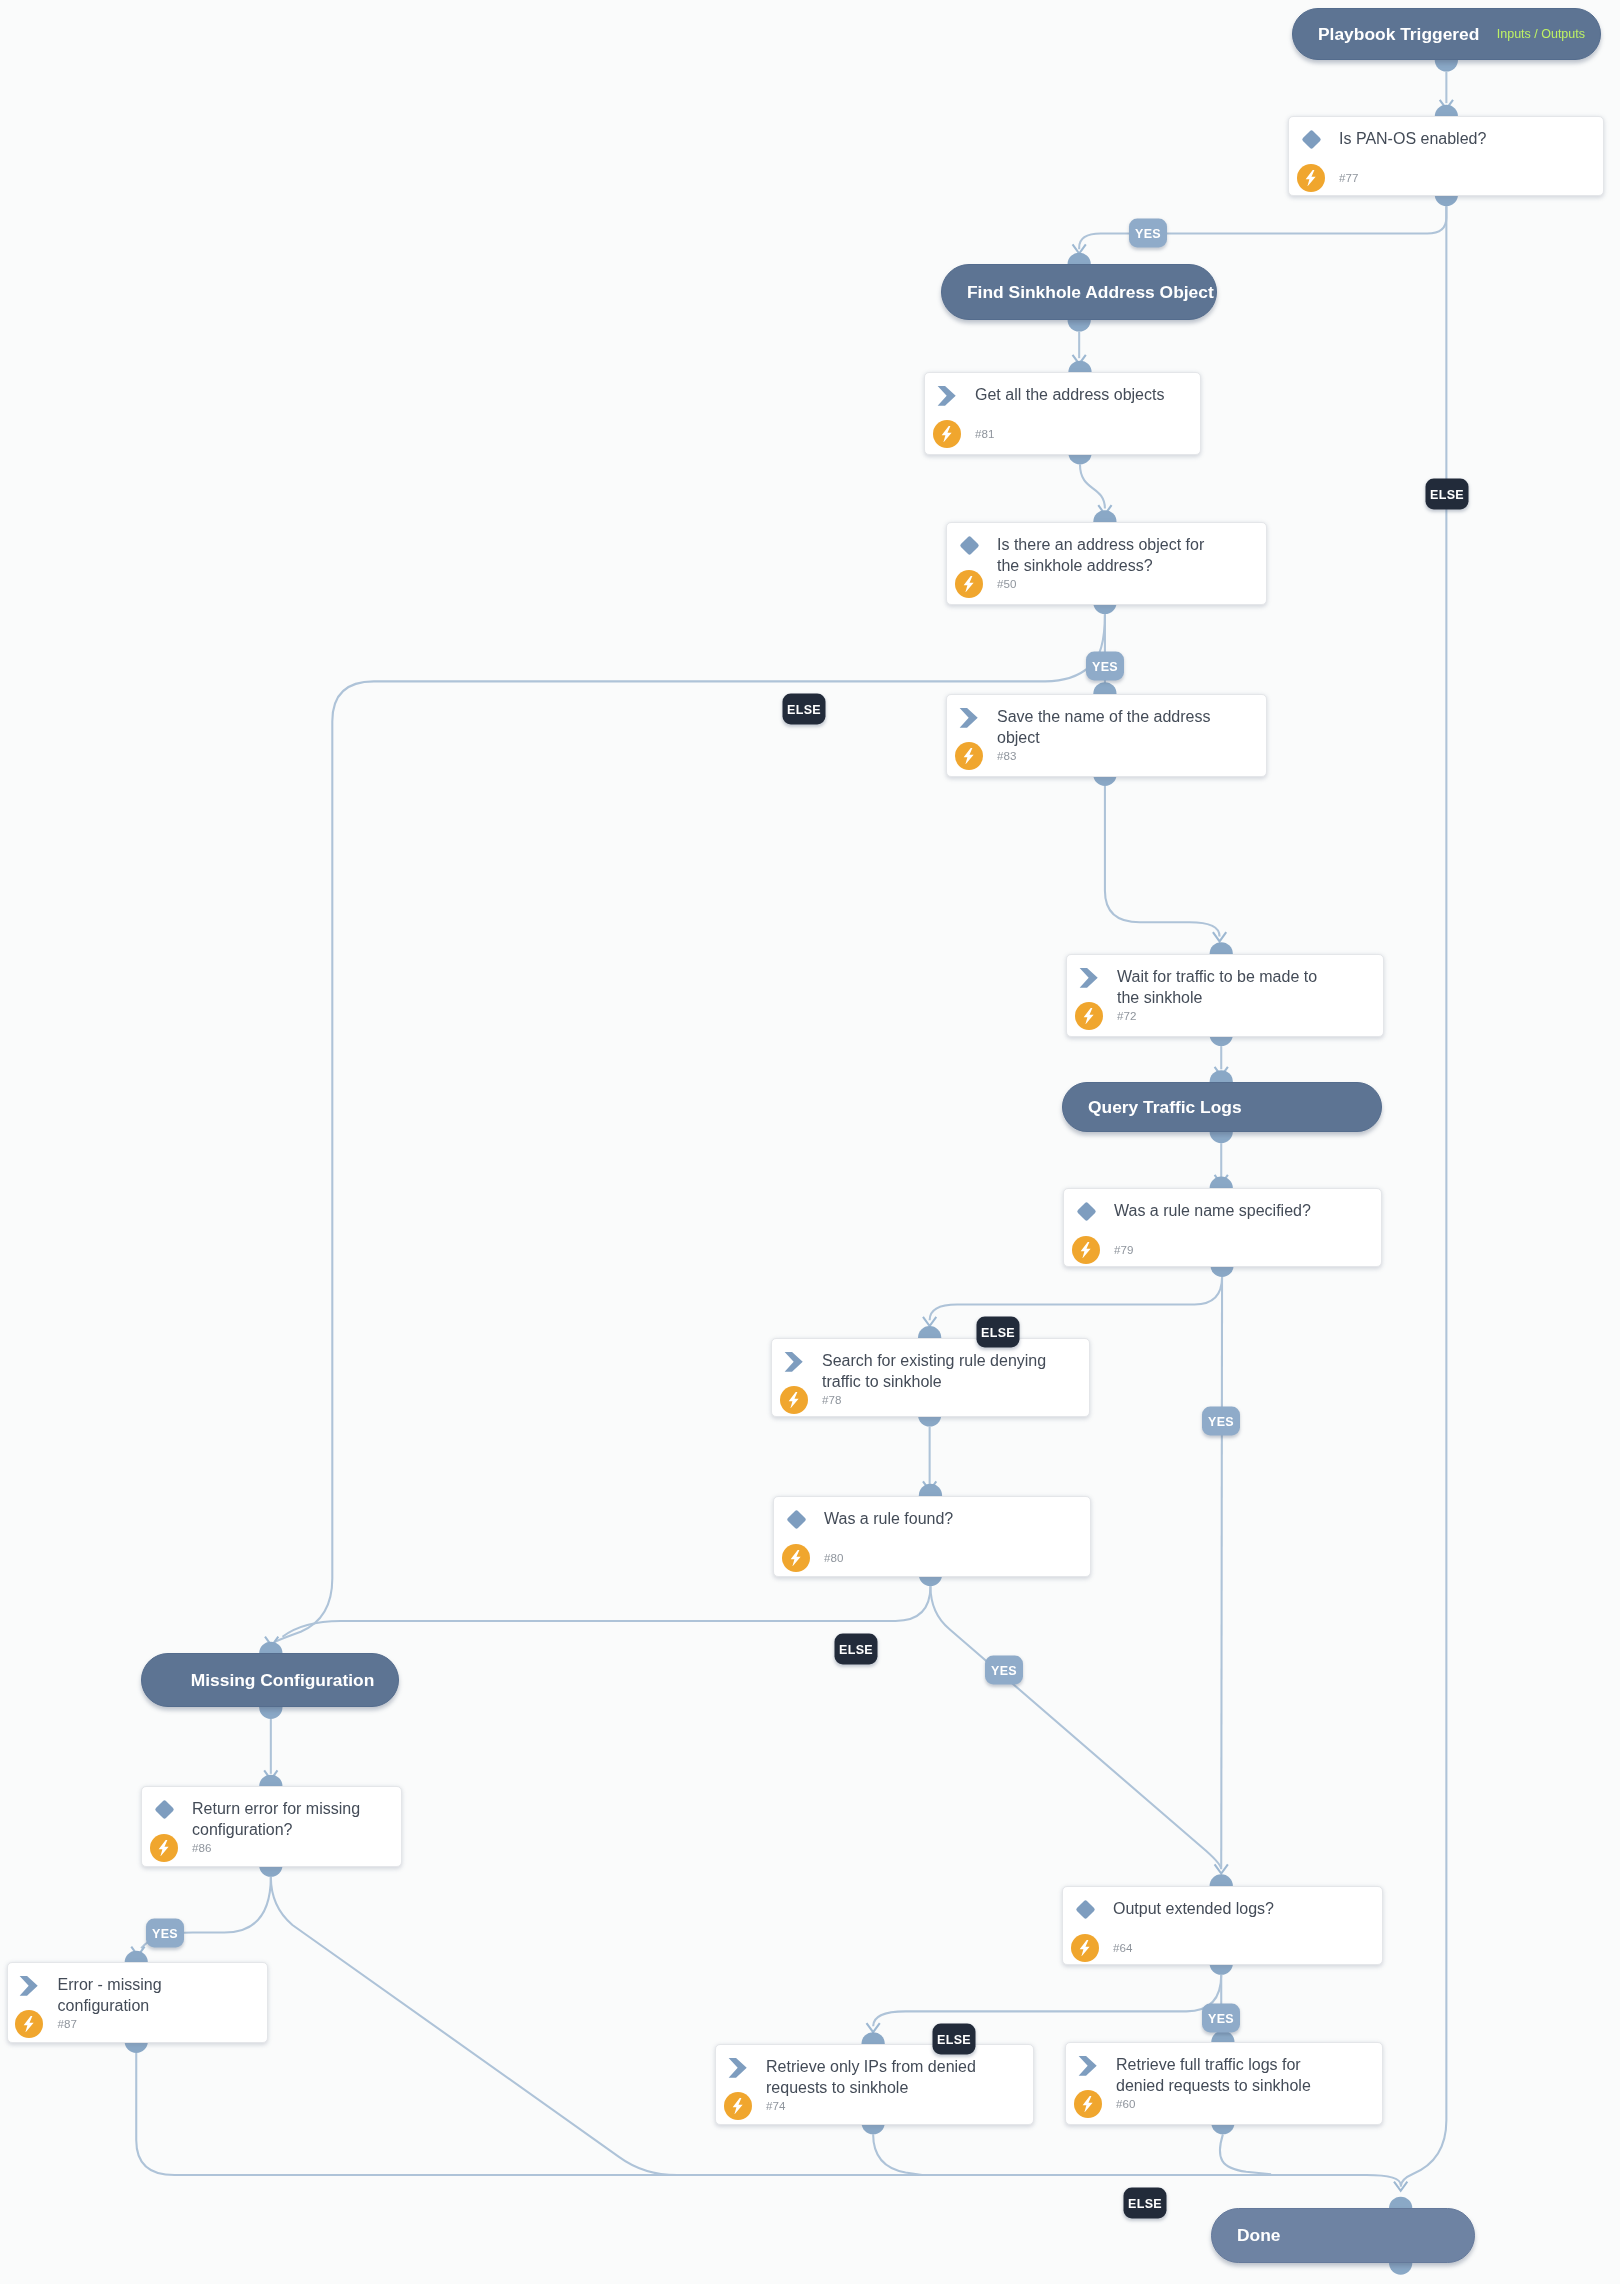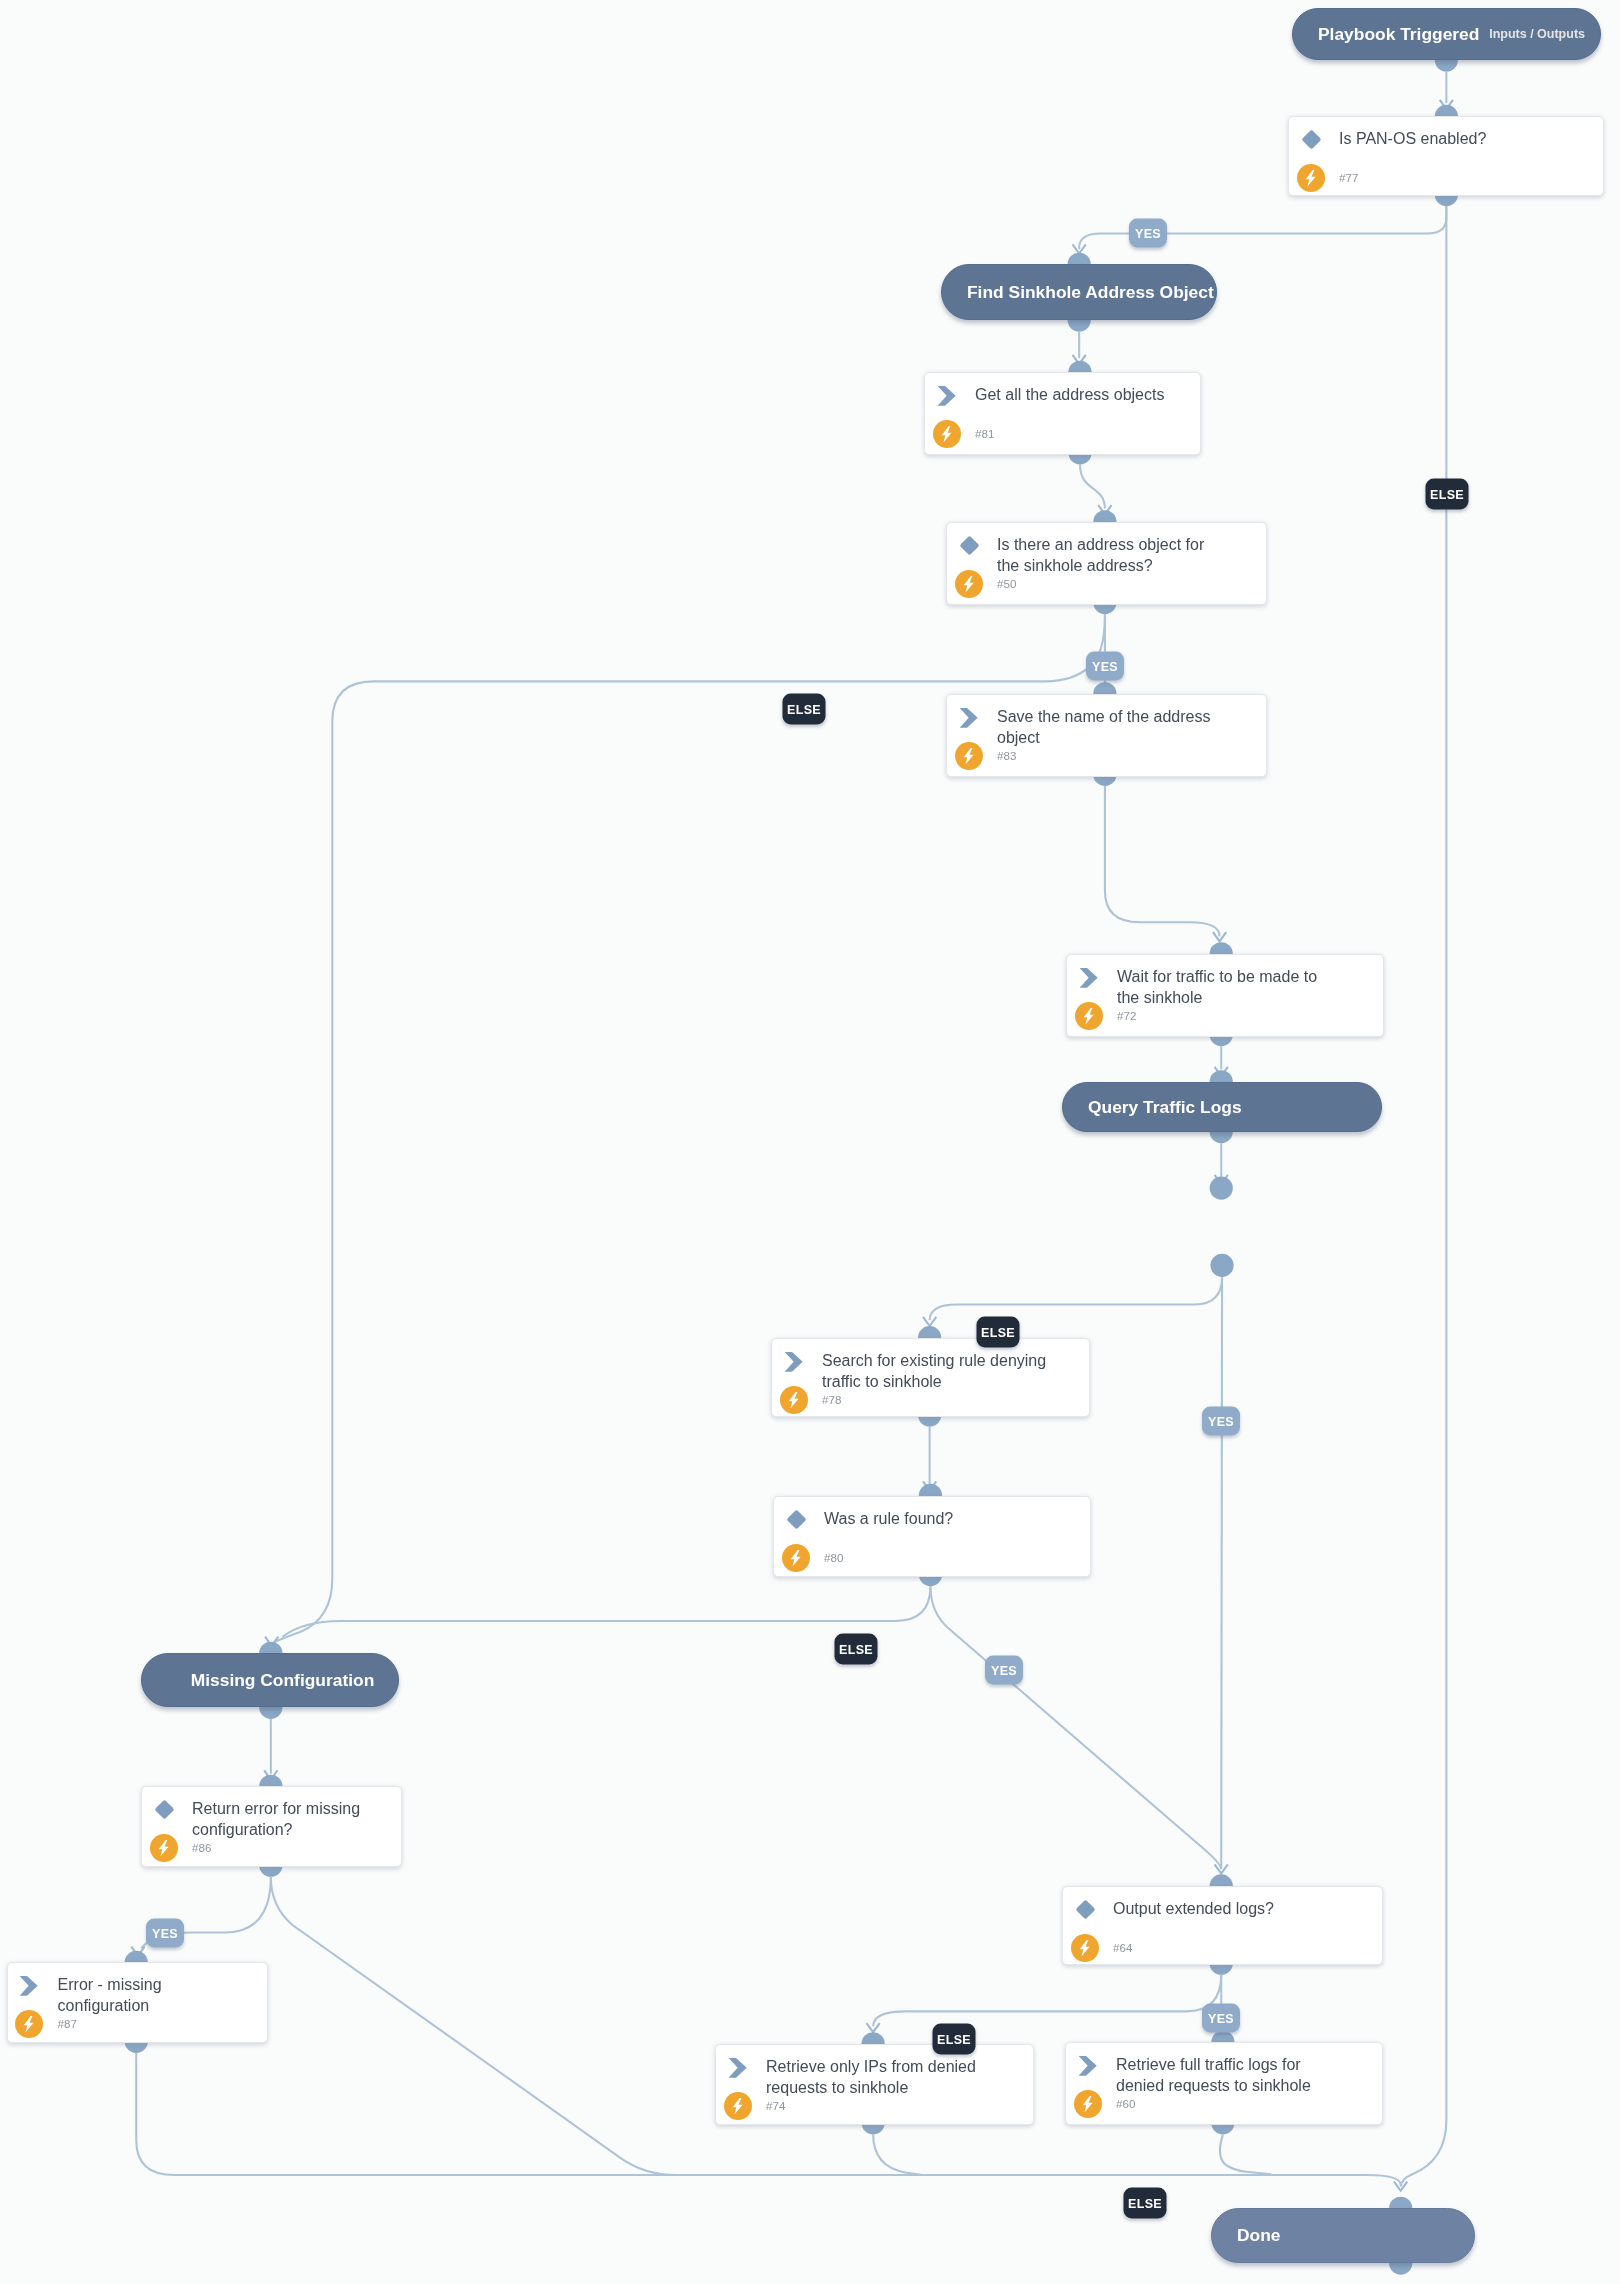--- a/index.html
+++ b/index.html
@@ -12,21 +12,21 @@
         box-shadow:0 1.7px 4.2px rgba(110,122,145,0.28);cursor:pointer;}
   .node .ticon{position:absolute;left:9.1px;top:9.1px;width:26.6px;height:26.6px;display:flex;align-items:center;justify-content:center;}
   .node .title{position:absolute;left:50px;top:10.8px;right:13.3px;font-size:16px;line-height:21.6px;color:#434b57;white-space:pre-line;}
   .node .bolt{position:absolute;left:7.5px;top:47px;width:28px;height:28px;border-radius:50%;background:#f0a62e;
               display:flex;align-items:center;justify-content:center;}
   .node .nid{position:absolute;left:50px;top:54px;font-size:11.6px;color:#8f959d;}
   .pill-header{position:absolute;z-index:2;border-radius:28px;display:flex;align-items:center;color:#ffffff;
                background:#5d7493;border:0.8px solid #546c8d;box-shadow:0 3.3px 4.2px rgba(74,90,115,0.35);
                font-size:17.4px;font-weight:600;padding-left:25px;box-sizing:border-box;cursor:pointer;}
   .pill-header.done{background:#6e83a3;border-color:#64799b;}
-  .pill-header .right-link{margin-left:auto;padding-right:15px;font-size:12.5px;font-weight:700;color:#e5e5e5;cursor:pointer;}
+  .pill-header .right-link{margin-left:auto;padding-right:15px;font-size:12.5px;font-weight:400;color:#bef264;cursor:pointer;}
   .blabel{position:absolute;z-index:3;transform:translate(-50%,-50%);border-radius:8.3px;color:#fff;
           font-size:12.5px;font-weight:700;letter-spacing:0.3px;display:flex;align-items:center;justify-content:center;
           box-shadow:0 1.7px 3.3px rgba(74,90,115,0.3);}
   .blabel.yes{background:#8fabc9;width:38px;height:29px;}
   .blabel.else{background:#222b3a;width:43px;height:31px;margin-top:28px;}
 </style>
 </head>
 <body>
 
 <div id="canvas">
@@ -201,20 +201,34 @@
   <div class="title">Wait for traffic to be made to
 the sinkhole</div>
   <span class="bolt">
         <svg width="13.3" height="16.6" viewBox="0 0 16 20">
           <path d="M10.5 0 L2 11 h4.5 L4 20 L14 8 h-5 L12.5 0 z" fill="#fff"></path>
         </svg>
       </span>
   <div class="nid">#72</div>
 </div>
 
+<div class="node" style="left:1063px;top:1188px;width:317px;height:77px;">
+  <span class="ticon">
+        <svg width="25" height="25" viewBox="0 0 30 30">
+          <rect x="6.5" y="6.5" width="17" height="17" rx="2.5" transform="rotate(45 15 15)" fill="#7e9dbf"></rect>
+        </svg>
+      </span>
+  <div class="title">Was a rule name specified?</div>
+  <span class="bolt">
+        <svg width="13.3" height="16.6" viewBox="0 0 16 20">
+          <path d="M10.5 0 L2 11 h4.5 L4 20 L14 8 h-5 L12.5 0 z" fill="#fff"></path>
+        </svg>
+      </span>
+  <div class="nid">#79</div>
+</div>
 
 <div class="node" style="left:771px;top:1338px;width:317px;height:77px;">
   <span class="ticon">
         <svg width="23" height="21.6" viewBox="0 0 28 26">
           <path d="M2 1 h9 l13 12 -13 12 h-9 l11 -12 z" fill="#7e9dbf"></path>
         </svg>
       </span>
   <div class="title">Search for existing rule denying
 traffic to sinkhole</div>
   <span class="bolt">

